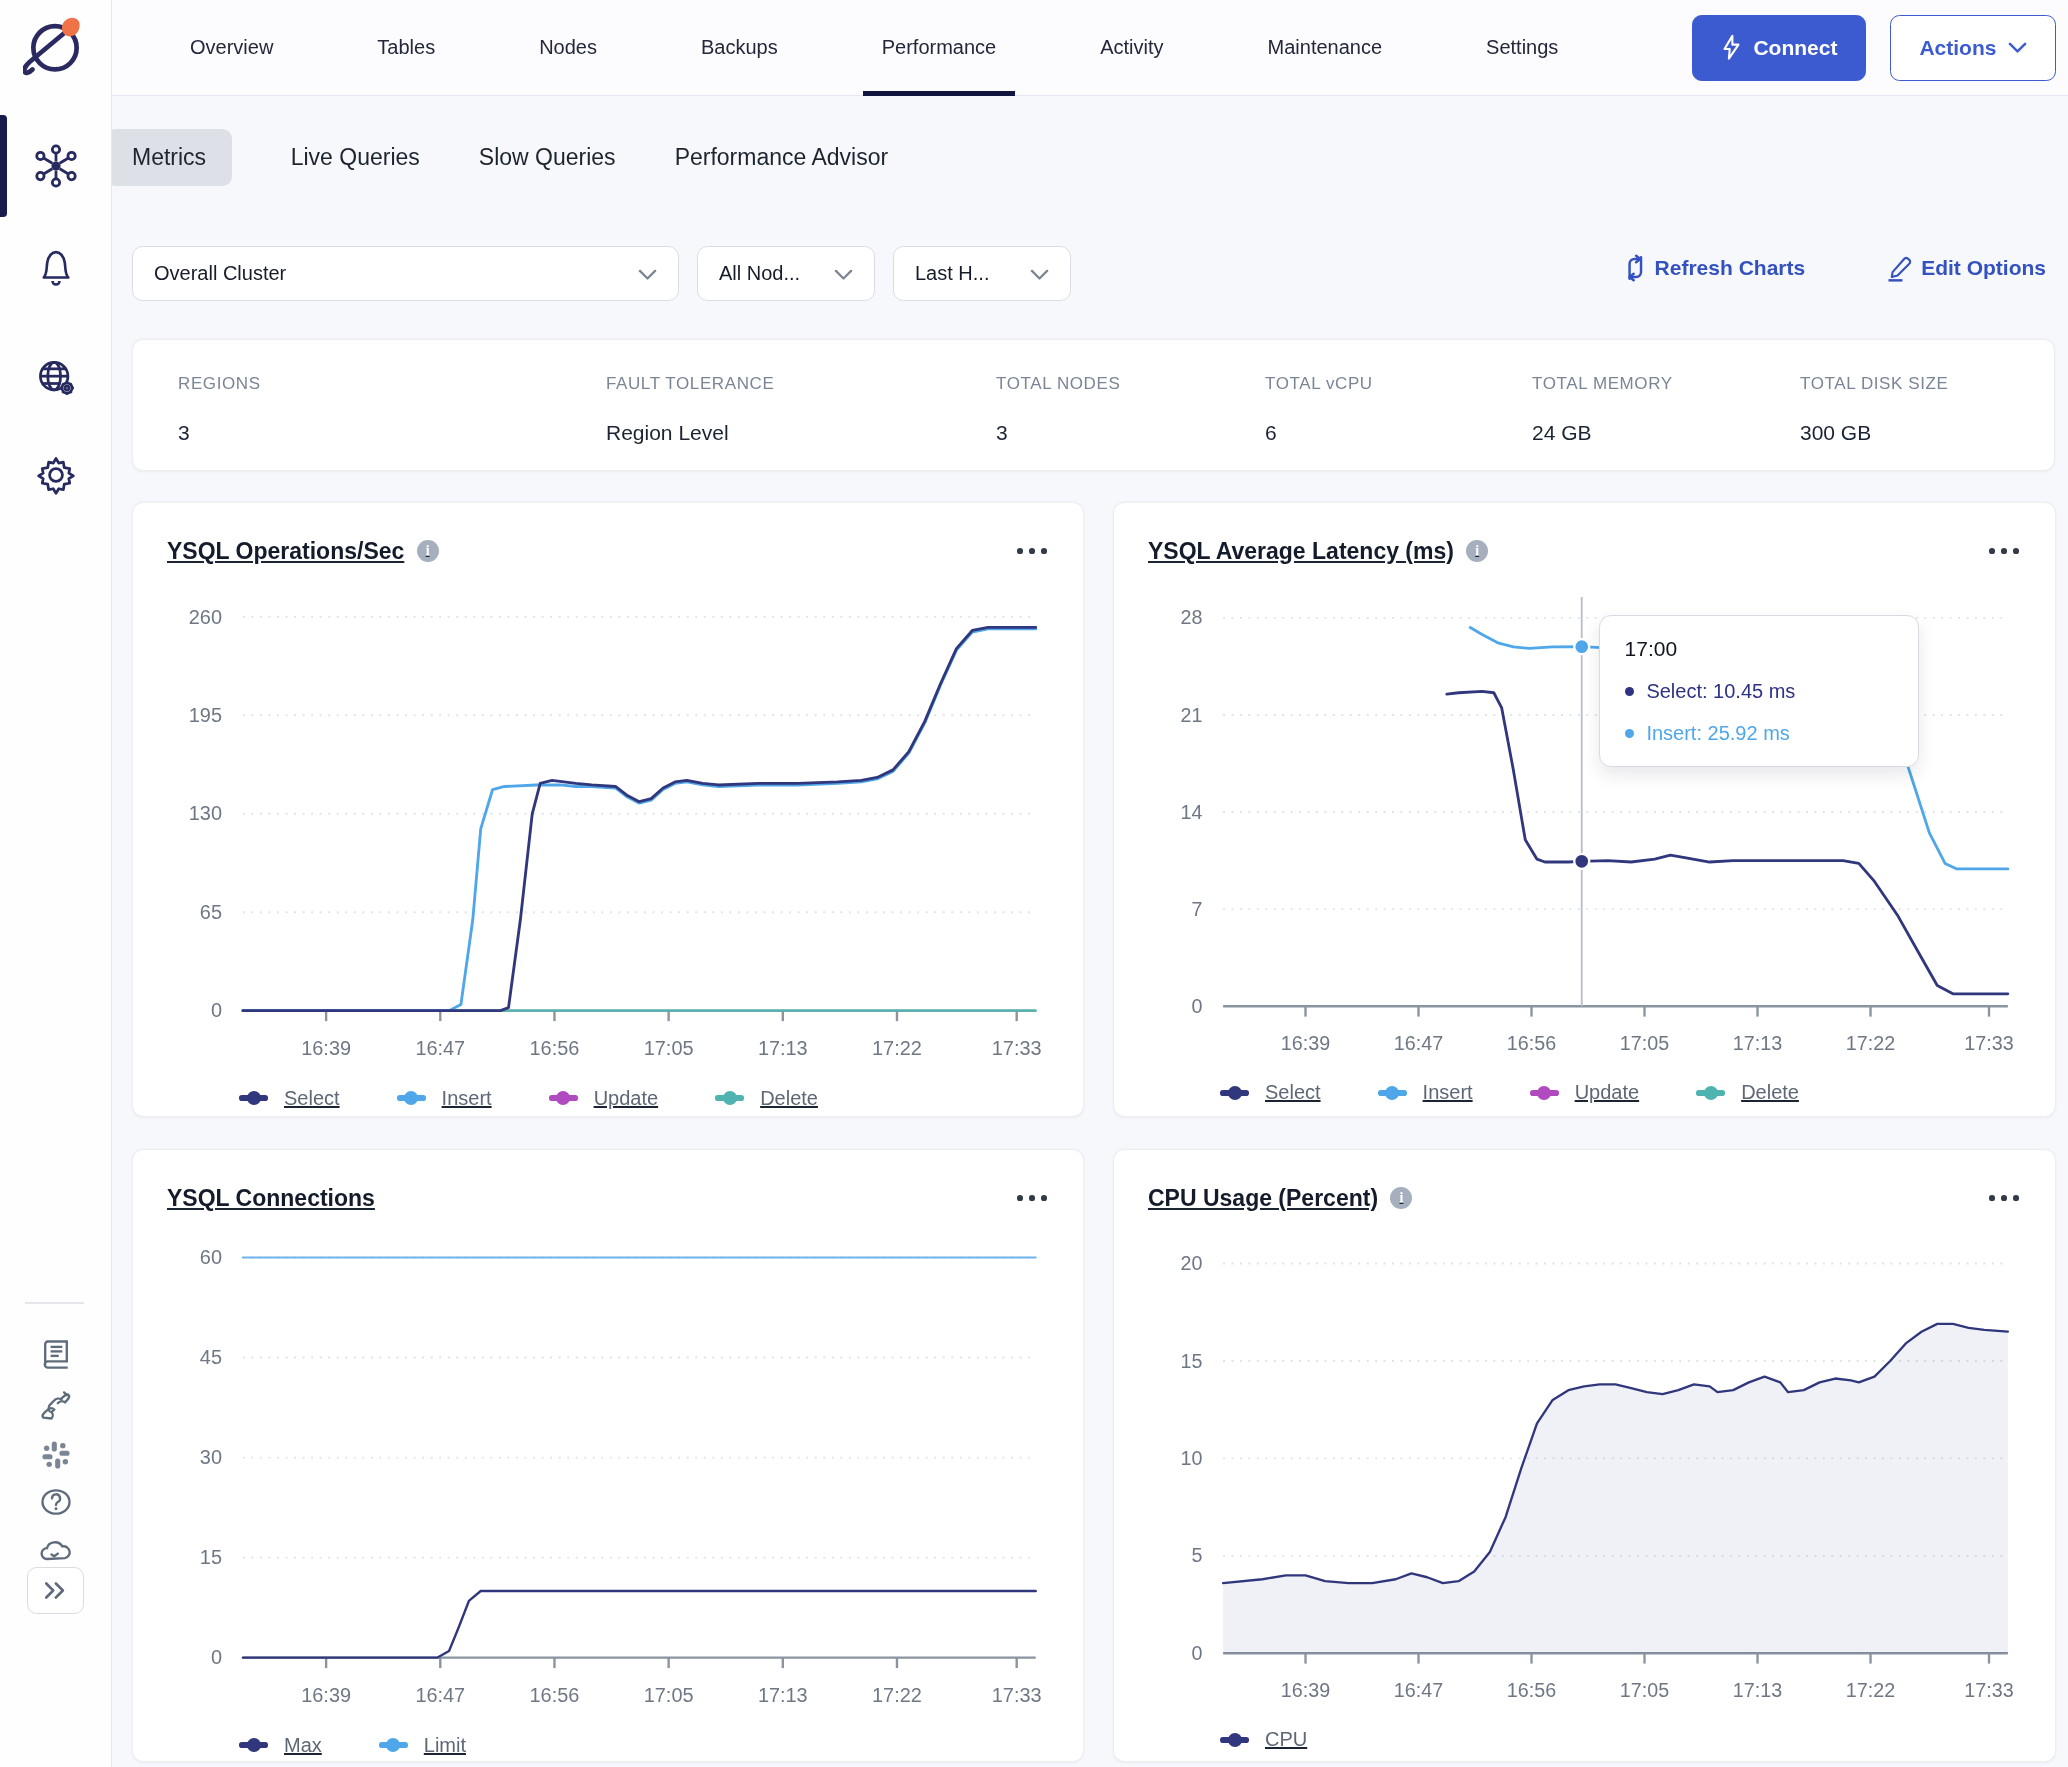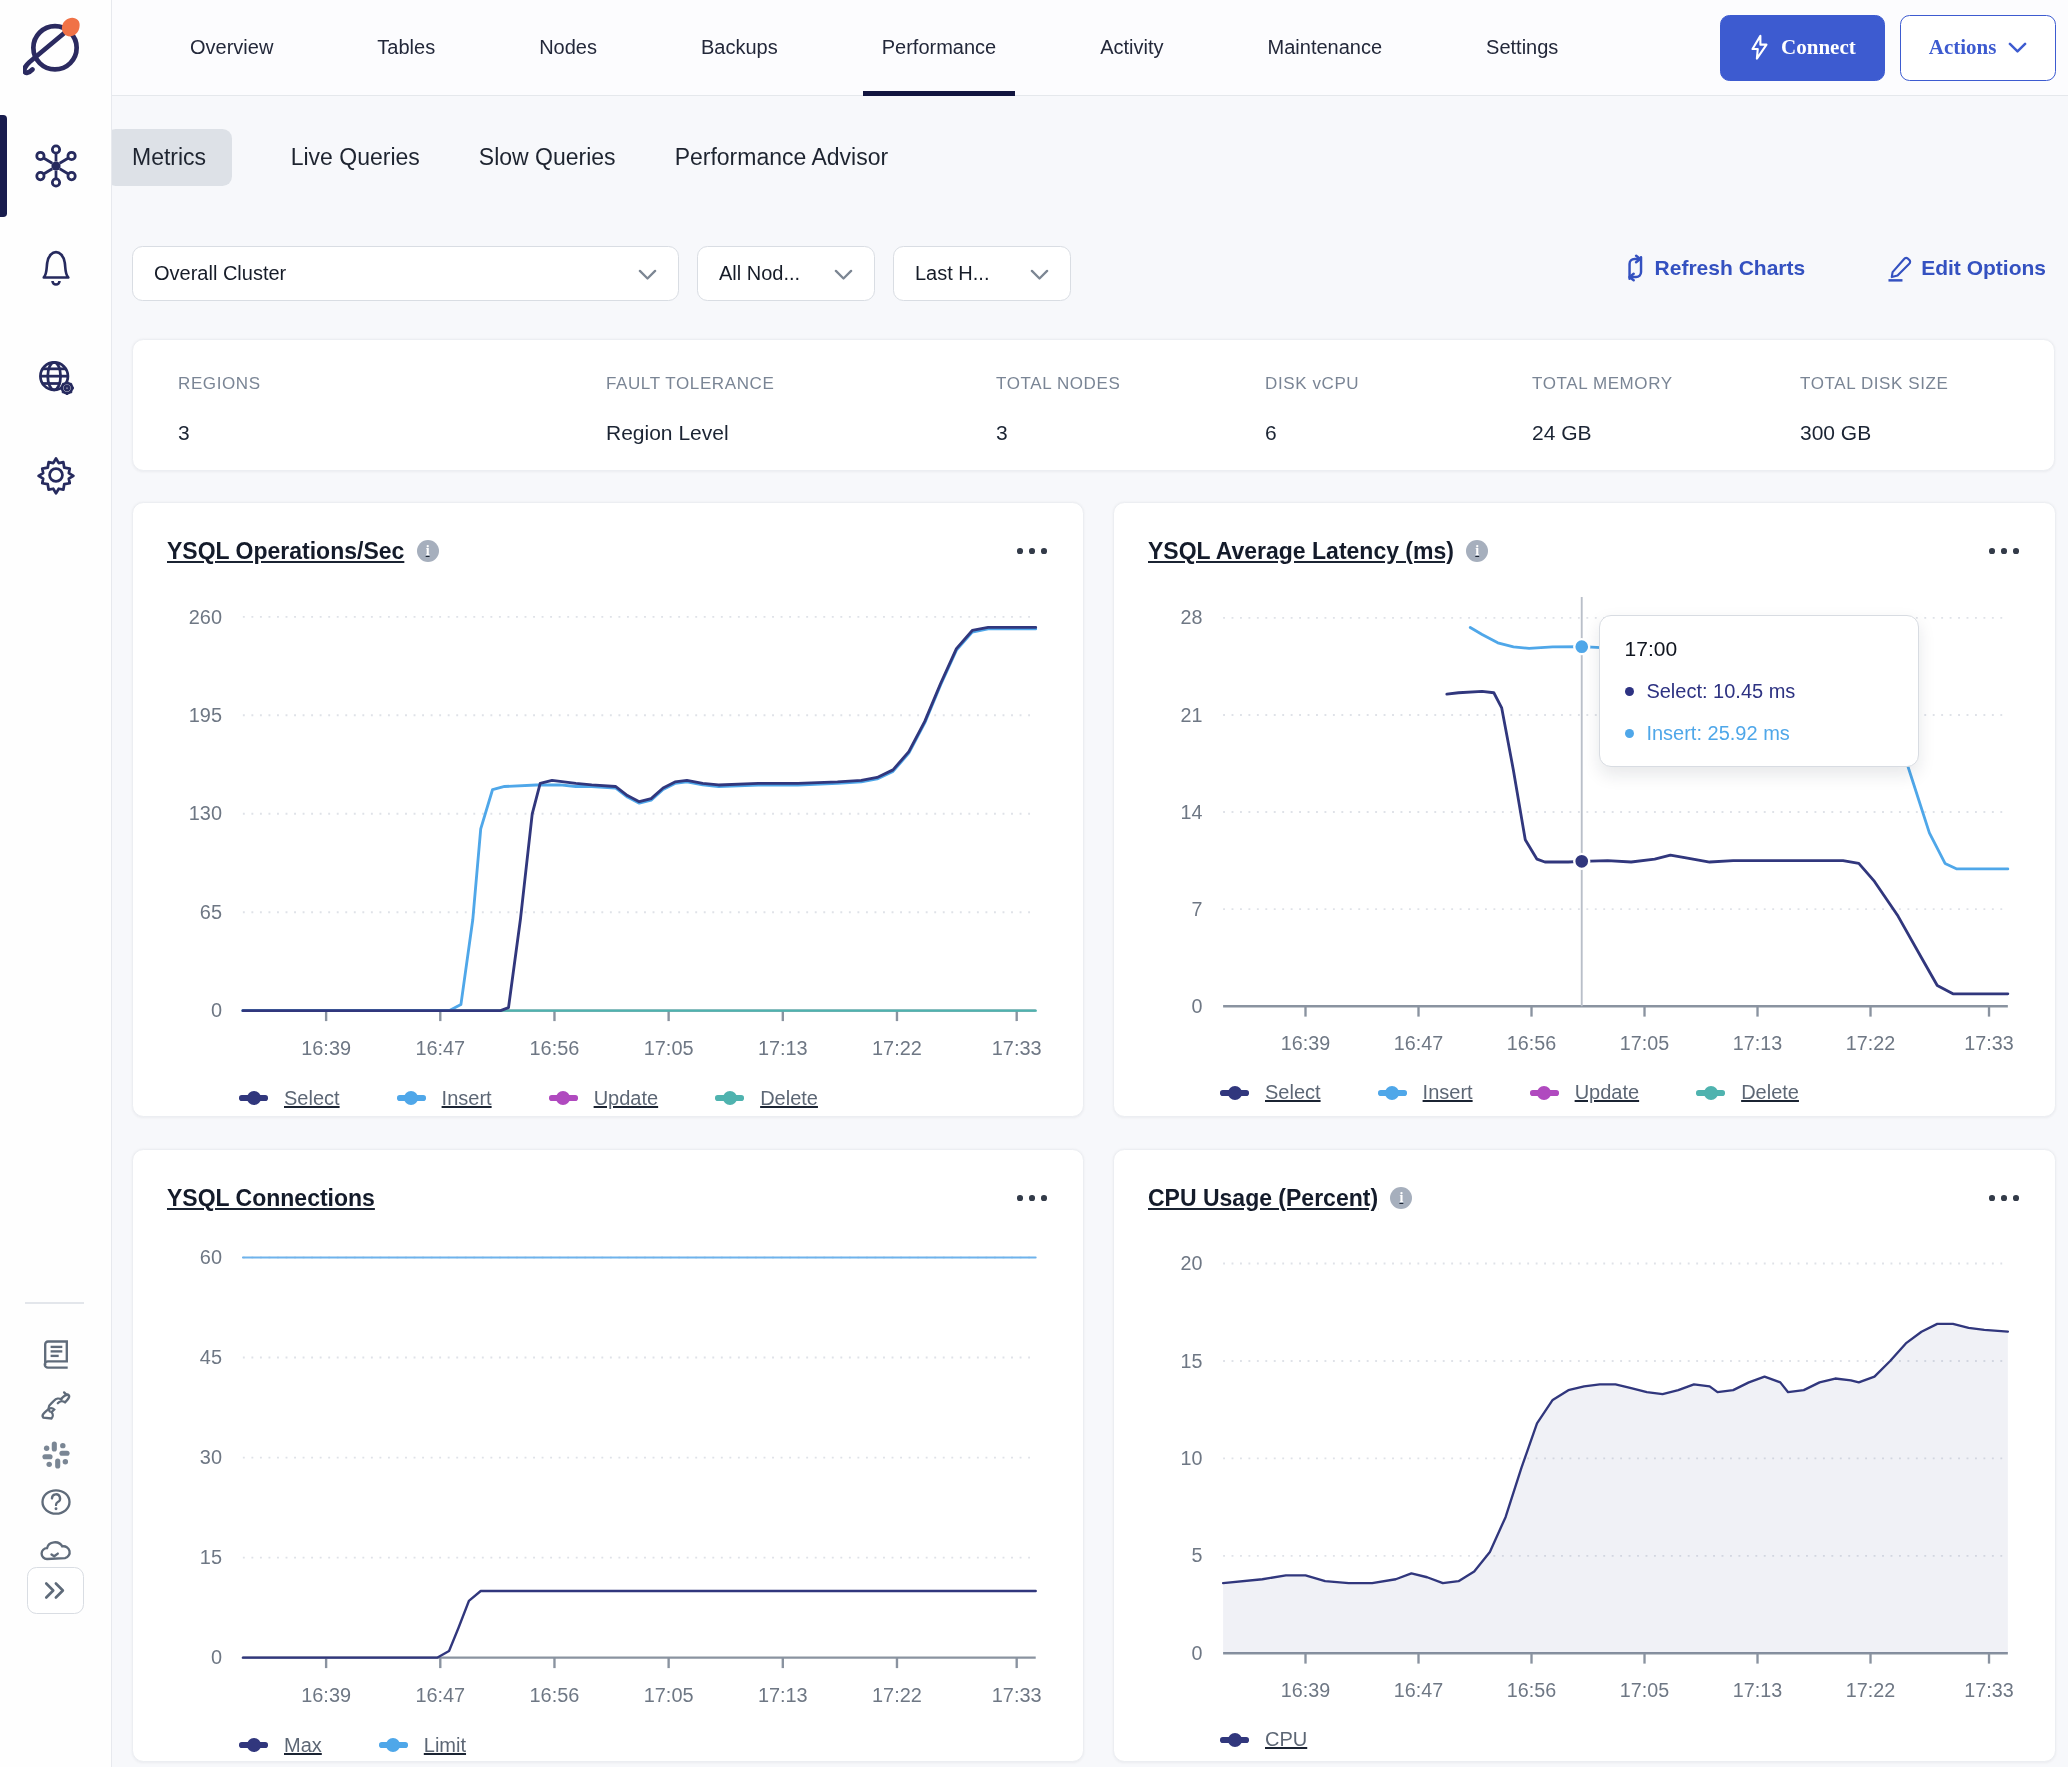--- a/index.html
+++ b/index.html
@@ -17,21 +17,21 @@
   .side-icon.gray{color:#5F6B7A;}
   .side-divider{position:absolute;left:24.6px;top:1302px;width:59px;height:1.9px;background:#E3E6EB;}
   .expand-btn{position:absolute;left:26.5px;top:1567px;width:57px;height:47px;border:1.9px solid #D9DDE3;border-radius:9.5px;
     display:flex;align-items:center;justify-content:center;color:#5F6B7A;background:#fff;cursor:pointer;box-sizing:border-box;}
   
   .topbar{position:absolute;left:112px;top:0;width:1957px;height:96px;background:#FCFCFE;
     border-bottom:0.9px solid #E5E8EC;display:flex;align-items:center;padding:0 13.2px 0 34px;box-sizing:border-box;z-index:5;}
   .tabs{display:flex;gap:60px;}
   .tab{position:relative;font-size:20px;color:#23283A;height:96px;display:flex;align-items:center;cursor:pointer;white-space:nowrap;margin-left:44px;}
   .tab.active::after{content:"";position:absolute;left:-19px;right:-19px;bottom:-0.9px;height:5.7px;background:#12153F;}
-  .top-actions{margin-left:auto;display:flex;gap:15px;align-items:flex-end;font-family:Liberation Serif, serif;}
+  .top-actions{margin-left:auto;display:flex;gap:24px;align-items:flex-end;}
   .btn{height:66px;border-radius:9.5px;display:flex;align-items:center;justify-content:center;gap:11.4px;
     font-size:21px;font-weight:700;cursor:pointer;box-sizing:border-box;padding:0 28px;}
   .btn-connect{background:#3D5BD0;color:#fff;border:1.9px solid #3D5BD0;}
   .btn-actions{background:#fff;color:#3D5BD0;border:1.9px solid #3D5BD0;}
   
   .subtabs{position:absolute;left:132px;top:129px;display:flex;gap:59px;align-items:center;z-index:4;}
   .subtab{font-size:23px;color:#1E2430;cursor:pointer;padding:15px 0;white-space:nowrap;}
   .subtab.active{background:#DDE1E7;border-radius:9.5px;padding:15px 25.6px;margin-left:-25.6px;}
   
   .filters{position:absolute;left:132px;top:246px;display:flex;gap:18px;z-index:4;}
@@ -282,21 +282,21 @@
   </div>
   <div class="stat" style="left:473px">
     <div class="stat-label">FAULT TOLERANCE</div>
     <div class="stat-value">Region Level</div>
   </div>
   <div class="stat" style="left:863px">
     <div class="stat-label">TOTAL NODES</div>
     <div class="stat-value">3</div>
   </div>
   <div class="stat" style="left:1132px">
-    <div class="stat-label">DISK vCPU</div>
+    <div class="stat-label">TOTAL vCPU</div>
     <div class="stat-value">6</div>
   </div>
   <div class="stat" style="left:1399px">
     <div class="stat-label">TOTAL MEMORY</div>
     <div class="stat-value">24 GB</div>
   </div>
   <div class="stat" style="left:1667px">
     <div class="stat-label">TOTAL DISK SIZE</div>
     <div class="stat-value">300 GB</div>
   </div>

